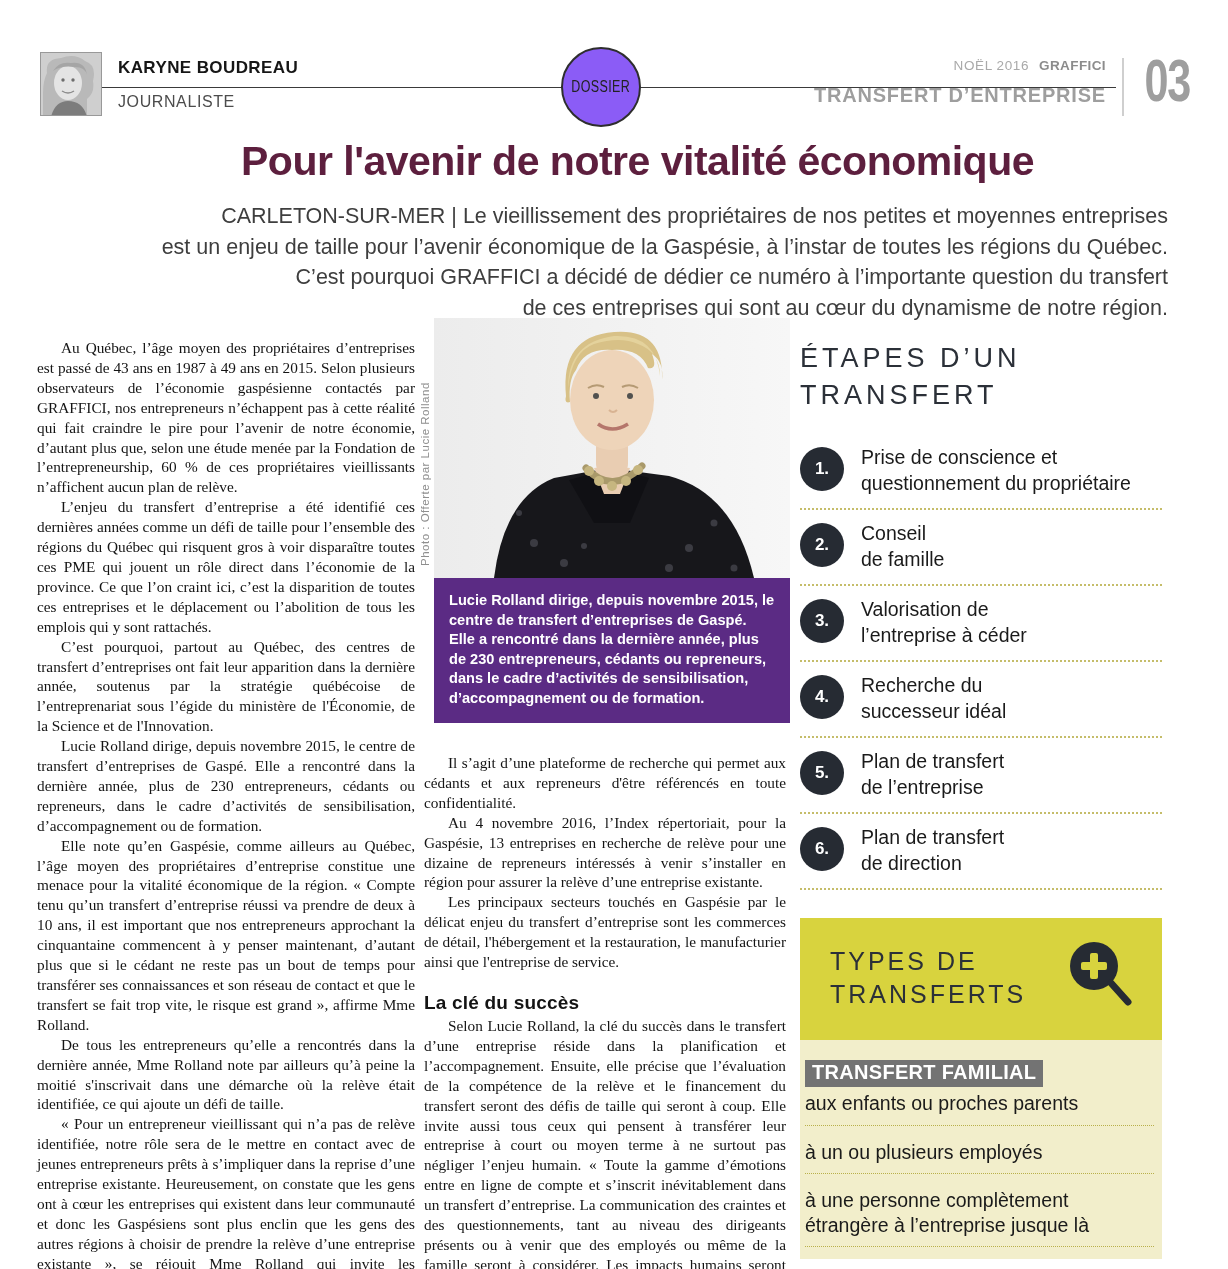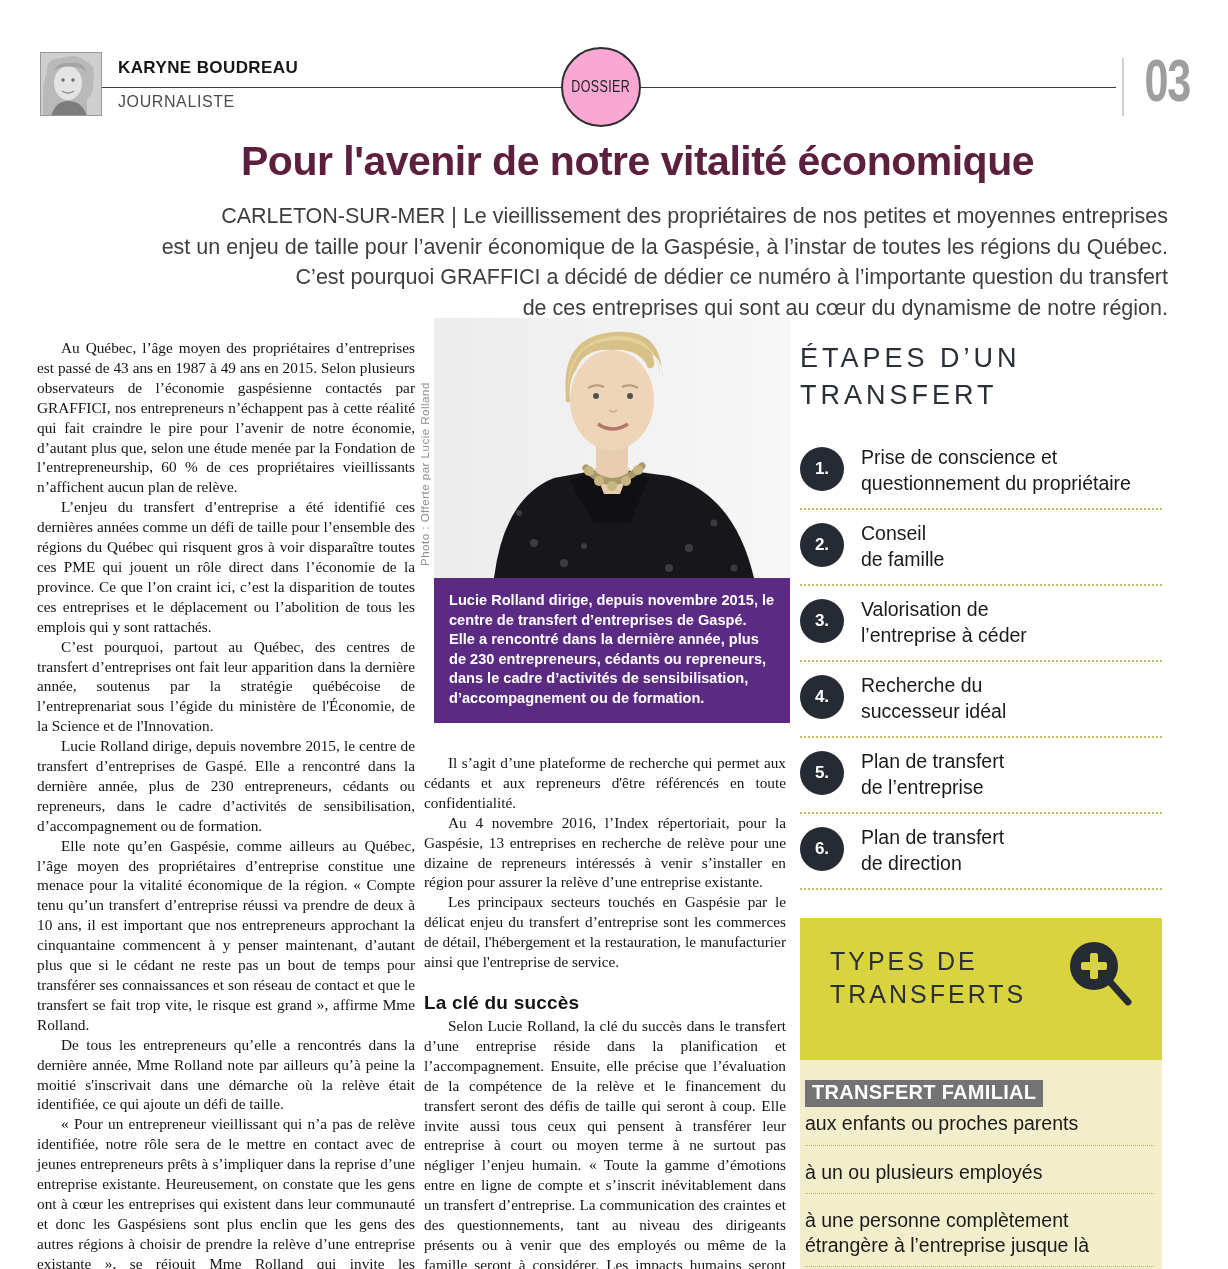--- a/index.html
+++ b/index.html
@@ -12,21 +12,21 @@
 
   
   .masthead { position:absolute; top:0; left:0; right:0; height:135px; }
   .mast-rule { position:absolute; top:87px; left:102px; right:112px; height:1px; background:#3a3a3a; }
   .avatar-box { position:absolute; left:40px; top:52px; width:62px; height:64px; border:1px solid #999; overflow:hidden; background:#d9d9d9; }
   .author-text { position:absolute; left:118px; top:58px; }
   .author-name { font-size:17px; font-weight:700; letter-spacing:.4px; color:#161616; }
   .author-role { font-size:16px; letter-spacing:.6px; color:#4c4c4c; margin-top:15px; }
   .dossier-badge {
     position:absolute; left:561px; top:47px; width:80px; height:80px; border-radius:50%;
-    border:2px solid #2e2e2e; background:#f9a8d4; z-index:2;
+    border:2px solid #2e2e2e; background:#8b5cf6; z-index:2;
     display:flex; align-items:center; justify-content:center;
   }
   .dossier-badge span { font-size:16px; letter-spacing:.5px; color:#222; transform:scaleX(.78); white-space:nowrap; }
   .issue-block { position:absolute; right:122px; top:58px; text-align:right; }
   .issue-line { font-size:13.5px; color:#a9a9a9; letter-spacing:.6px; }
   .issue-line .brand { font-weight:700; color:#8c8c8c; margin-left:10px; letter-spacing:.4px; }
   .section-label { font-size:20px; font-weight:700; color:#9e9e9e; letter-spacing:.8px; margin-top:11px; }
   .pagenum-divider { position:absolute; right:104px; top:58px; width:2px; height:58px; background:#cfcfcf; }
   .page-num { position:absolute; right:38px; top:46px; font-size:60px; font-weight:700; color:#9e9e9e; transform:scaleX(.72); transform-origin:right; letter-spacing:-2px; }
 
@@ -56,21 +56,21 @@
   .steps-heading { font-size:27px; font-weight:400; letter-spacing:4px; line-height:37px;
     color:#2b3038; white-space:pre-line; margin-bottom:20px; }
   .step { display:flex; gap:17px; align-items:flex-start; padding:11px 0 12px;
     border-bottom:2px dotted #c5bd6a; }
   .step-num { width:44px; height:44px; border-radius:50%; background:#262b33; color:#fff;
     font-weight:700; font-size:17px; display:flex; align-items:center; justify-content:center;
     flex-shrink:0; margin-top:2px; }
   .step-label { font-size:19.5px; line-height:25.5px; color:#1a1a1a; white-space:pre-line; }
 
   .types-box { margin-top:28px; }
-  .types-header { position:relative; background:#d8d33e; height:142px; padding:27px 0 0 30px; }
+  .types-header { position:relative; background:#d8d33e; height:122px; padding:27px 0 0 30px; }
   .types-heading { font-size:25px; font-weight:400; letter-spacing:3px; line-height:33px;
     color:#2b3038; white-space:pre-line; }
   .types-zoom-icon { position:absolute; right:30px; top:22px; width:66px; height:76px; }
   .types-body { background:#f2eecb; padding:16px 8px 6px 5px; }
   .type-item { padding:4px 0 9px; border-bottom:1px dotted #b9b04a; margin-bottom:6px; }
   .type-label { display:inline-block; background:#737373; color:#ffffff; font-weight:700;
     font-size:20px; letter-spacing:.3px; padding:1px 7px 3px; }
   .type-desc { font-size:19.5px; line-height:24.5px; color:#1a1a1a; margin-top:4px; white-space:pre-line; }
 </style>
 </head>
@@ -96,20 +96,26 @@
 
     <div class="author-text">
       <div class="author-name">KARYNE BOUDREAU</div>
       <div class="author-role">JOURNALISTE</div>
     </div>
 
     <div class="dossier-badge">
       <span>DOSSIER</span>
     </div>
 
+    <div class="issue-block">
+      <div class="issue-line">
+        <span>NOËL 2016</span><span class="brand">GRAFFICI</span>
+      </div>
+      <div class="section-label">TRANSFERT D’ENTREPRISE</div>
+    </div>
 
     <div class="pagenum-divider"></div>
     <div class="page-num">03</div>
   </header>
 
   <h1 class="title">Pour l'avenir de notre vitalité économique</h1>
   <p class="intro">CARLETON-SUR-MER | Le vieillissement des propriétaires de nos petites et moyennes entreprises
 est un enjeu de taille pour l’avenir économique de la Gaspésie, à l’instar de toutes les régions du Québec.
 C’est pourquoi GRAFFICI a décidé de dédier ce numéro à l’importante question du transfert
 de ces entreprises qui sont au cœur du dynamisme de notre région.</p>

